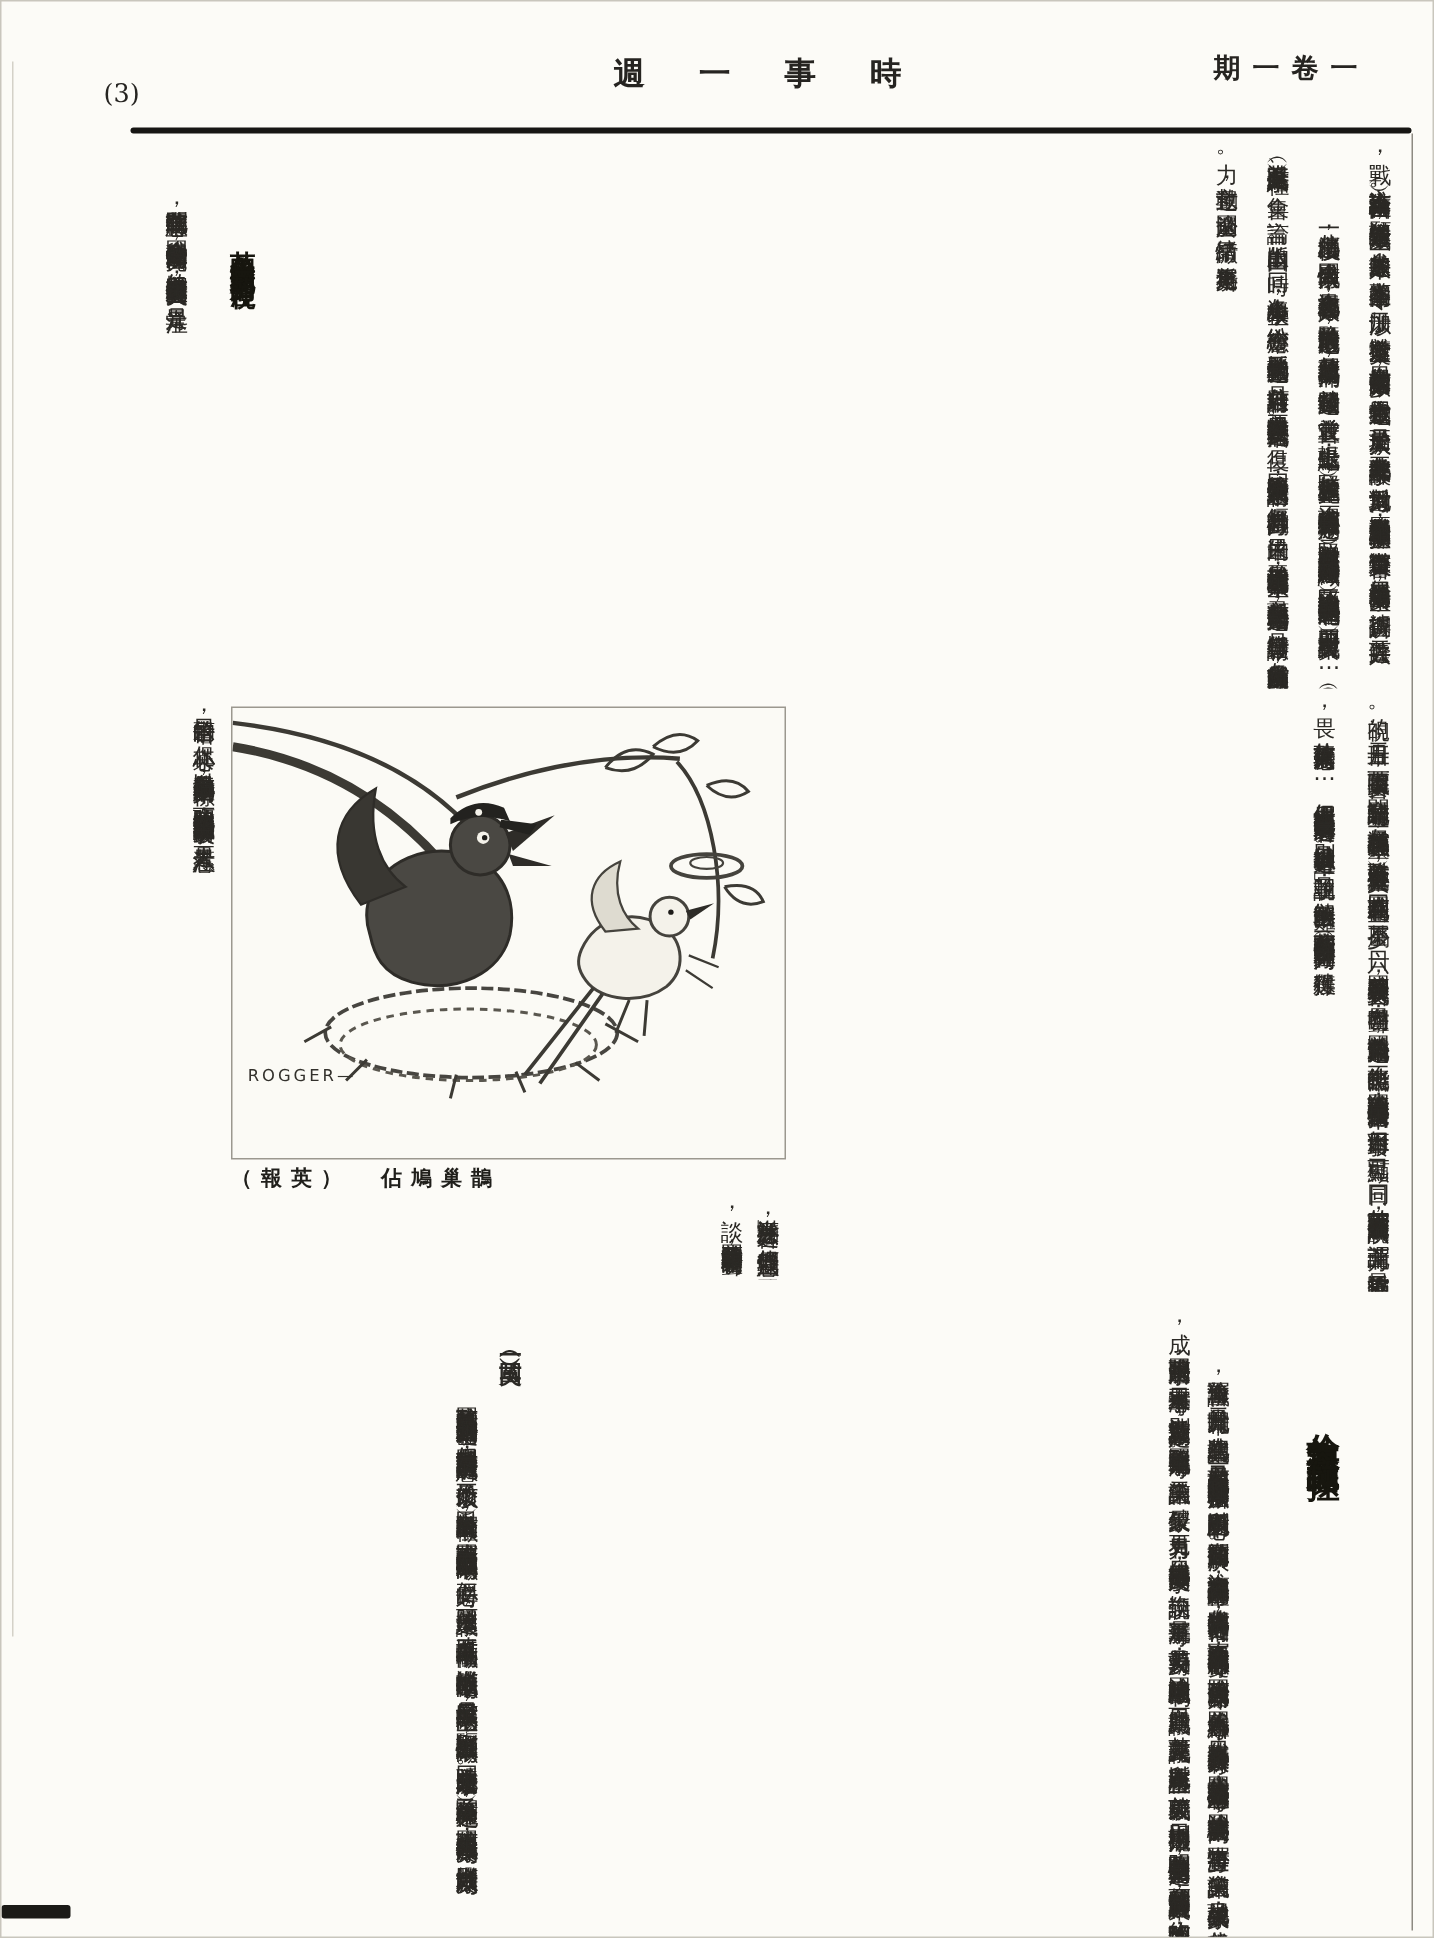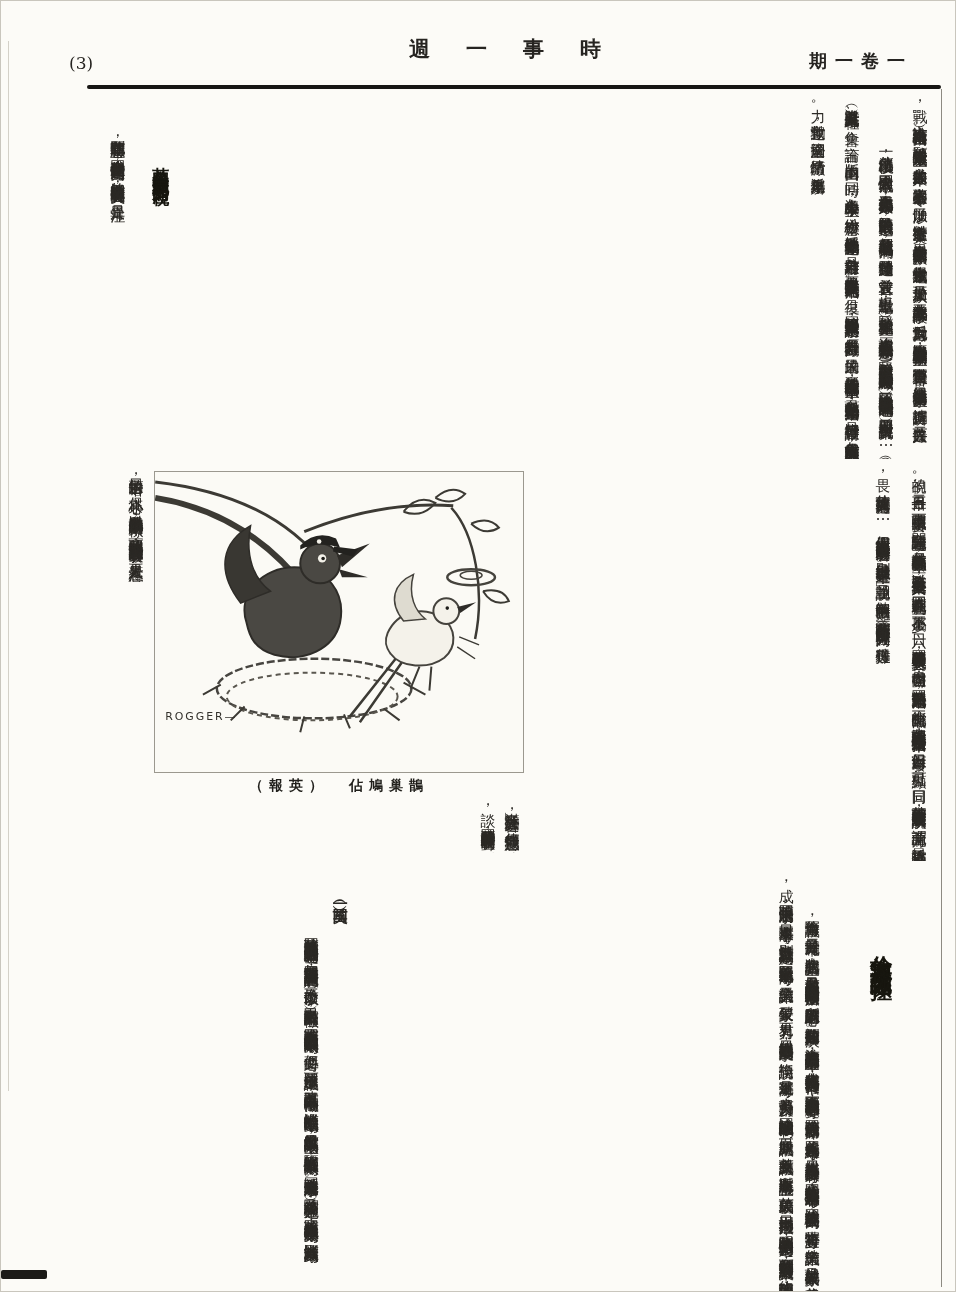--- a/index.html
+++ b/index.html
@@ -6,21 +6,21 @@
   .page{
     position:relative;width:956px;height:1292px;margin:0 auto;
     background:#fcfbf7;color:#262421;overflow:hidden;
     border:1px solid #c9c6bd;box-sizing:border-box;
     font-family:"DejaVu Sans",sans-serif;
   }
   
   .masthead{position:relative;height:84px;}
   .pageno{position:absolute;left:68px;bottom:12px;font-size:17px;font-family:"DejaVu Serif",serif;}
   .mtitle{position:absolute;left:408px;bottom:22px;font-size:21px;font-weight:bold;letter-spacing:36px;white-space:nowrap;font-family:"DejaVu Serif",serif;}
-  .missue{position:absolute;right:42px;bottom:12px;font-size:18px;font-weight:bold;letter-spacing:8px;white-space:nowrap;font-family:"DejaVu Serif",serif;}
+  .missue{position:absolute;right:42px;bottom:28px;font-size:18px;font-weight:bold;letter-spacing:8px;white-space:nowrap;font-family:"DejaVu Serif",serif;}
   .mrule{height:4px;background:#171614;margin:0 14px 0 86px;border-radius:2px;}
   
   .vtext{
     writing-mode:vertical-rl;text-orientation:upright;
     overflow:hidden;letter-spacing:.5px;color:#2b2925;
     font-size:15px;
   }
   .vtext p{margin:0;padding:0;}
   .vhead{
     writing-mode:vertical-rl;text-orientation:upright;
@@ -30,21 +30,21 @@
   .top-band{display:flex;flex-direction:row-reverse;padding:8px 18px 0 52px;height:372px;box-sizing:border-box;}
   .art1{width:748px;height:362px;line-height:34px;}
   .hwrap1{width:58px;padding-top:56px;box-sizing:border-box;display:flex;justify-content:center;}
   .vhead1{font-size:17px;letter-spacing:2px;height:260px;}
   .intro{width:80px;height:362px;line-height:31px;}
   
   .mid-band{display:flex;flex-direction:row-reverse;padding:6px 18px 0 52px;height:404px;box-sizing:border-box;}
   .bodyB{width:408px;height:394px;line-height:36px;}
   .figwrap{width:378px;box-sizing:border-box;padding:4px 3px;}
   .cartoon-frame{width:370px;height:302px;border:1px solid #9b988f;background:#fbfaf5;box-sizing:border-box;}
-  .cartoon-caption{width:370px;height:24px;text-align:center;font-size:14px;letter-spacing:6px;color:#201f1b;font-weight:bold;}
+  .cartoon-caption{width:370px;height:24px;font-size:14px;letter-spacing:6px;color:#201f1b;font-weight:bold;}
   .underC{width:370px;height:52px;line-height:24px;}
   .bodyD{width:96px;height:394px;line-height:30px;}
   
   .bottom-band{display:flex;flex-direction:row-reverse;padding:12px 18px 0 52px;height:432px;box-sizing:border-box;}
   .hwrap2{width:112px;padding-top:60px;box-sizing:border-box;display:flex;justify-content:center;}
   .vhead2{font-size:22px;letter-spacing:3px;height:240px;}
   .navalBody{width:472px;height:416px;line-height:26px;}
   .navalLeft{width:302px;height:398px;line-height:29px;margin-top:18px;}
   .navalLeft p.sect{font-weight:bold;}
   

